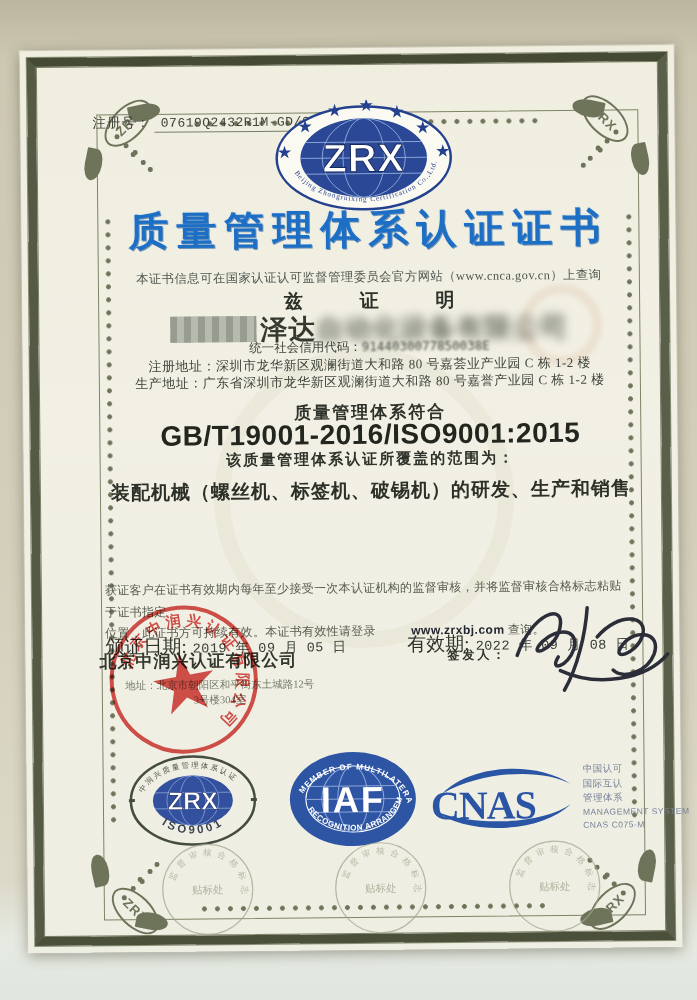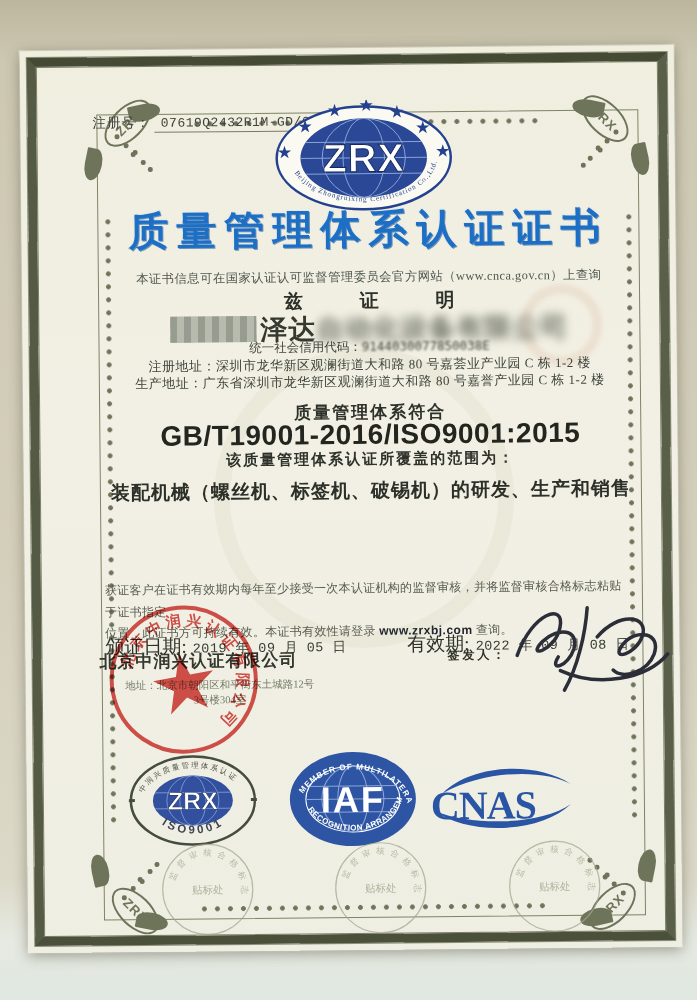--- a/index.html
+++ b/index.html
@@ -80,21 +80,21 @@
   .addr { font-size:13px; color:#3e443b; letter-spacing:.5px; }
   .addr.reg { top:308px; } .addr.prod { top:325px; }
 
   .conform { top:353px; font-size:17px; font-weight:bold; color:#2e322a; letter-spacing:2px; }
   .gb-code { top:371px; font-family:"Liberation Sans","DejaVu Sans",sans-serif; font-size:28px; font-weight:bold; color:#23261f; letter-spacing:.5px; }
   .scope-intro { top:402px; font-size:15px; font-weight:bold; color:#2e322a; letter-spacing:2px; }
   .scope { top:430px; font-size:19px; font-weight:bold; color:#2c3028; letter-spacing:1px; }
 
   .fine-print { position:absolute; left:80px; right:56px; top:530px; font-size:12px; line-height:1.8;
                 color:#575d50; text-align:left; letter-spacing:.3px; }
-  .fine-print .site { font-family:"Liberation Sans",sans-serif; font-weight:bold; color:#23262f; letter-spacing:.5px; }
+  .fine-print .site { font-family:"Liberation Sans",sans-serif; font-weight:bold; color:#23262f; letter-spacing:.5px;margin-left:32px; }
 
   .dates-row { position:absolute; left:80px; right:50px; top:584px; display:flex; }
   .date-label { font-size:19px; font-weight:normal; color:#2d3129; }
   .date-val { font-family:"Liberation Mono","DejaVu Sans Mono",monospace; font-size:13.5px; color:#3a3f36; margin-left:6px; letter-spacing:.5px; }
   .date-right { margin-left:auto; display:flex; align-items:baseline; }
   .date-left { display:flex; align-items:baseline; }
 
   .issuer-name { position:absolute; left:74px; top:600px; font-size:17px; font-weight:bold; color:#33372d; letter-spacing:1px; }
   .issuer-addr { position:absolute; left:64px; width:260px; text-align:center; font-size:10.5px; color:#737a68; }
   .issuer-addr.a1 { top:629px; } .issuer-addr.a2 { top:644px; }
@@ -306,20 +306,27 @@
     <text font-size="8" font-weight="bold" fill="#ffffff" letter-spacing=".5" font-family="Liberation Sans, sans-serif">
       <textPath href="#iafBottom" startOffset="8%">RECOGNITION ARRANGEMENT</textPath>
     </text>
   </svg>
 
   <svg class="logo-cnas" viewBox="0 0 150 74">
     <path d="M16,30 C44,2 108,-2 144,22 C116,6 56,8 16,30 Z" fill="#2a55a5"></path>
     <path d="M8,48 C40,72 112,72 144,42 C116,62 48,64 8,48 Z" fill="#2a55a5"></path>
     <text x="4" y="56" font-family="Liberation Serif, serif" font-size="40" font-weight="bold" fill="#2a55a5" letter-spacing="-1">CNAS</text>
   </svg>
+  <div class="cnas-text">
+    <div>中国认可</div>
+    <div>国际互认</div>
+    <div>管理体系</div>
+    <div style="font-size:8.5px">MANAGEMENT SYSTEM</div>
+    <div style="font-size:8.5px">CNAS C075-M</div>
+  </div>
 
   <svg class="spot s1" viewBox="0 0 96 96">
     <defs>
         <path id="spotArc1" d="M48,48 m-34,0 a34,34 0 1,1 68,0 a34,34 0 1,1 -68,0"></path>
       </defs>
     <circle cx="48" cy="48" r="45" fill="none" stroke="#a3a98f" stroke-width="1.2"></circle>
     <text font-size="8.5" fill="#a3a98f" letter-spacing="5"><textPath href="#spotArc1" startOffset="4%">监督审核合格标志</textPath></text>
     <text x="48" y="52" text-anchor="middle" font-size="10.5" fill="#99a087">贴标处</text>
   </svg>
   <svg class="spot s2" viewBox="0 0 96 96">

